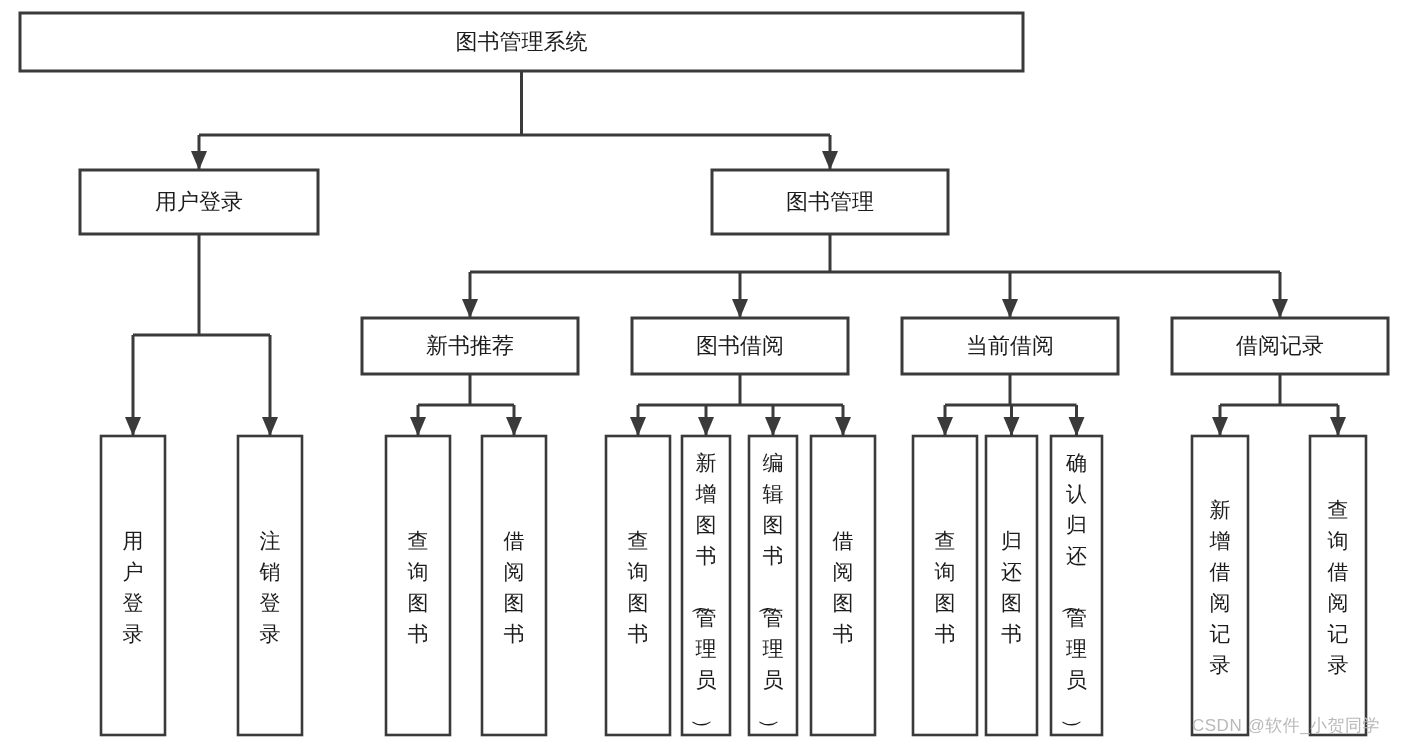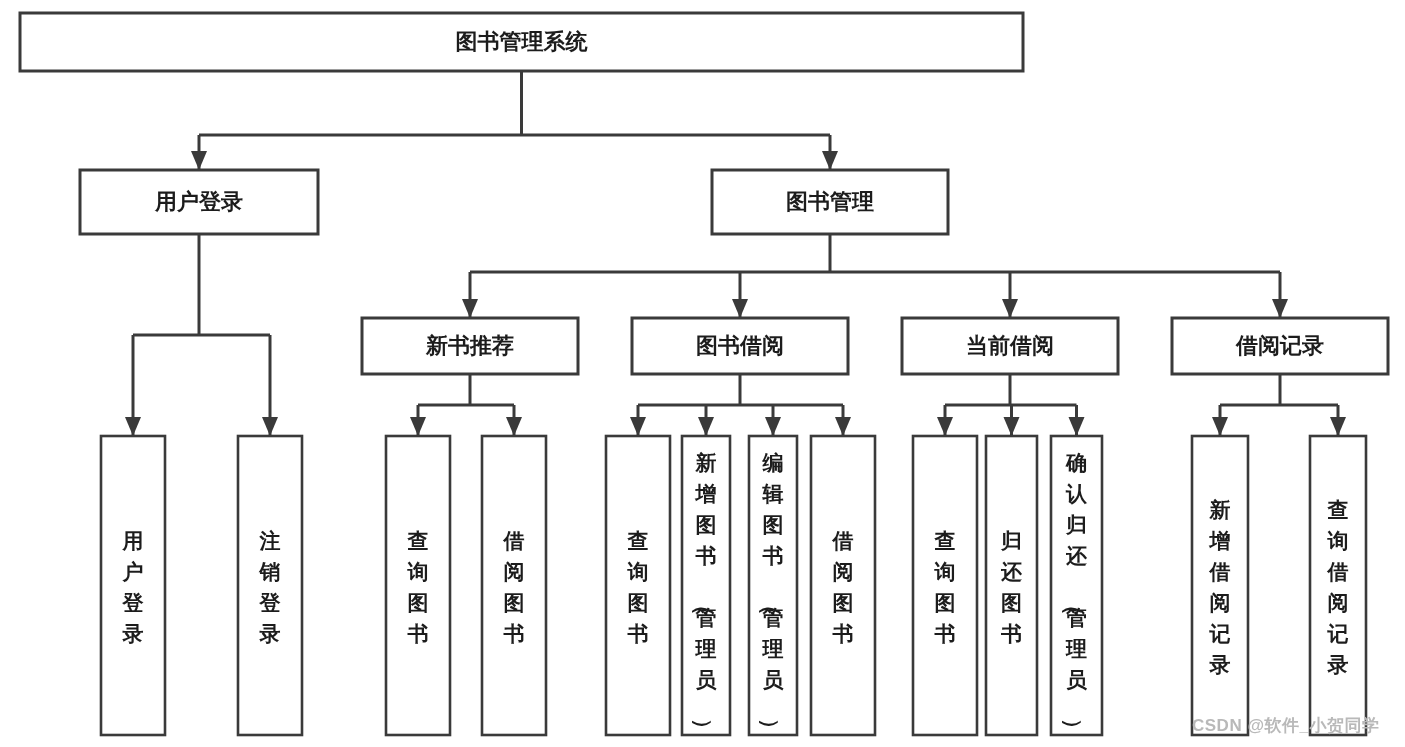--- a/index.html
+++ b/index.html
@@ -12,21 +12,20 @@
     height: 747px;
     font-family: "Liberation Sans", "DejaVu Sans", sans-serif;
     overflow: hidden;
     position: relative;
   }
   #diagram-root {
     position: absolute;
     top: 0; left: 0;
     width: 1405px;
     height: 747px;
-    font-weight: bold;
   }
   svg { display: block; }
   .node-box {
     fill: #ffffff;
     stroke: #3a3a3a;
     stroke-width: 3;
   }
   .node-box-thin {
     fill: #ffffff;
     stroke: #3a3a3a;

